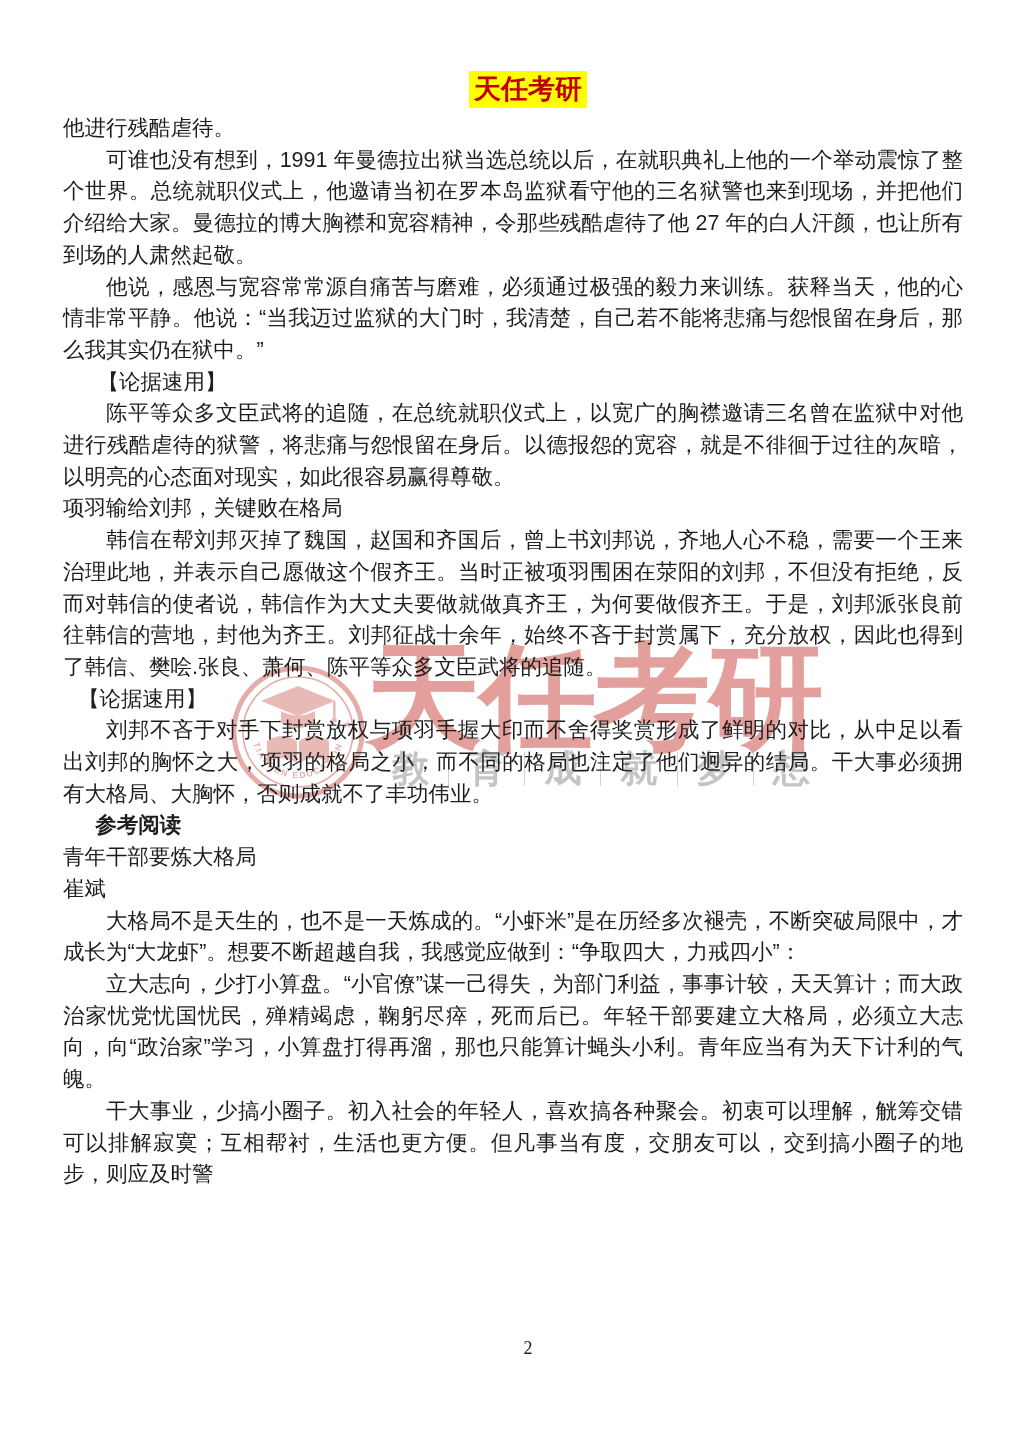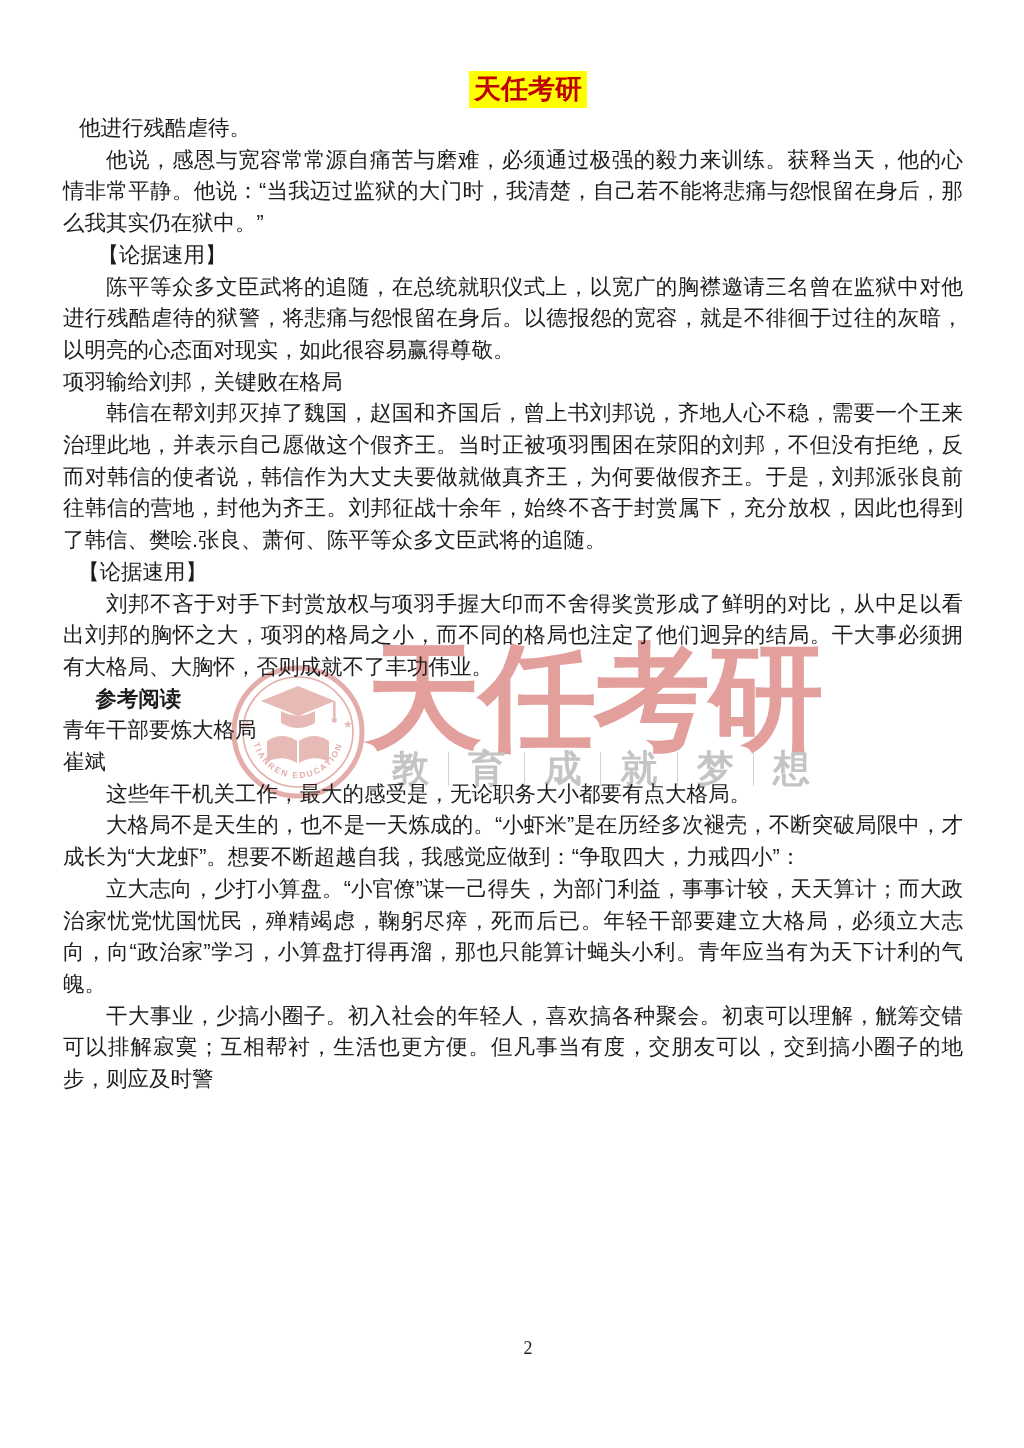--- a/index.html
+++ b/index.html
@@ -28,21 +28,21 @@
     font-size:37px; color:#c4c4c4; font-weight:bold;
   }
   .wm-sep { width:1px; height:34px; background:#d2d2d2; }
   
   .content {
     position:absolute; top:113px; left:63px; width:900px; z-index:2;
     font-size:21.5px; line-height:31.7px; color:#1d1d1d;
     text-align:justify;
   }
   .content p { margin:0; padding:0; text-indent:2em; }
-  .content p.p0 { text-indent:0;margin-left:16px; }
+  .content p.p0 { text-indent:0; }
   .content p.center { text-indent:0; }
   .content p.bold { font-weight:bold; text-indent:1.5em; }
   .content p.b1 { text-indent:1.6em; }
   .content p.b2 { text-indent:0.7em; }
   .pageno {
     position:absolute; top:1338px; left:0; width:100%; text-align:center; z-index:2;
     font-family:"Liberation Serif","DejaVu Serif",serif; font-size:18px; color:#222222;
   }
 </style>
 </head>
@@ -89,30 +89,30 @@
       <span>就</span>
       <span class="wm-sep"></span>
       <span>梦</span>
       <span class="wm-sep"></span>
       <span>想</span>
     </div>
   </div>
 
   <div class="content">
     <p class="p0">他进行残酷虐待。</p>
+    <p>可谁也没有想到，1991 年曼德拉出狱当选总统以后，在就职典礼上他的一个举动震惊了整个世界。总统就职仪式上，他邀请当初在罗本岛监狱看守他的三名狱警也来到现场，并把他们介绍给大家。曼德拉的博大胸襟和宽容精神，令那些残酷虐待了他 27 年的白人汗颜，也让所有到场的人肃然起敬。</p>
     <p>他说，感恩与宽容常常源自痛苦与磨难，必须通过极强的毅力来训练。获释当天，他的心情非常平静。他说：“当我迈过监狱的大门时，我清楚，自己若不能将悲痛与怨恨留在身后，那么我其实仍在狱中。”</p>
     <p class="b1">【论据速用】</p>
     <p>陈平等众多文臣武将的追随，在总统就职仪式上，以宽广的胸襟邀请三名曾在监狱中对他进行残酷虐待的狱警，将悲痛与怨恨留在身后。以德报怨的宽容，就是不徘徊于过往的灰暗，以明亮的心态面对现实，如此很容易赢得尊敬。</p>
     <p class="center">项羽输给刘邦，关键败在格局</p>
     <p>韩信在帮刘邦灭掉了魏国，赵国和齐国后，曾上书刘邦说，齐地人心不稳，需要一个王来治理此地，并表示自己愿做这个假齐王。当时正被项羽围困在荥阳的刘邦，不但没有拒绝，反而对韩信的使者说，韩信作为大丈夫要做就做真齐王，为何要做假齐王。于是，刘邦派张良前往韩信的营地，封他为齐王。刘邦征战十余年，始终不吝于封赏属下，充分放权，因此也得到了韩信、樊哙.张良、萧何、陈平等众多文臣武将的追随。</p>
     <p class="b2">【论据速用】</p>
     <p>刘邦不吝于对手下封赏放权与项羽手握大印而不舍得奖赏形成了鲜明的对比，从中足以看出刘邦的胸怀之大，项羽的格局之小，而不同的格局也注定了他们迥异的结局。干大事必须拥有大格局、大胸怀，否则成就不了丰功伟业。</p>
     <p class="bold">参考阅读</p>
     <p class="center">青年干部要炼大格局</p>
     <p class="center">崔斌</p>
-    <p>这些年干机关工作，最大的感受是，无论职务大小都要有点大格局。</p>
     <p>大格局不是天生的，也不是一天炼成的。“小虾米”是在历经多次褪壳，不断突破局限中，才成长为“大龙虾”。想要不断超越自我，我感觉应做到：“争取四大，力戒四小”：</p>
     <p>立大志向，少打小算盘。“小官僚”谋一己得失，为部门利益，事事计较，天天算计；而大政治家忧党忧国忧民，殚精竭虑，鞠躬尽瘁，死而后已。年轻干部要建立大格局，必须立大志向，向“政治家”学习，小算盘打得再溜，那也只能算计蝇头小利。青年应当有为天下计利的气魄。</p>
     <p>干大事业，少搞小圈子。初入社会的年轻人，喜欢搞各种聚会。初衷可以理解，觥筹交错可以排解寂寞；互相帮衬，生活也更方便。但凡事当有度，交朋友可以，交到搞小圈子的地步，则应及时警</p>
   </div>
 
   <div class="pageno">2</div>
 </div>
 
 </body></html>

